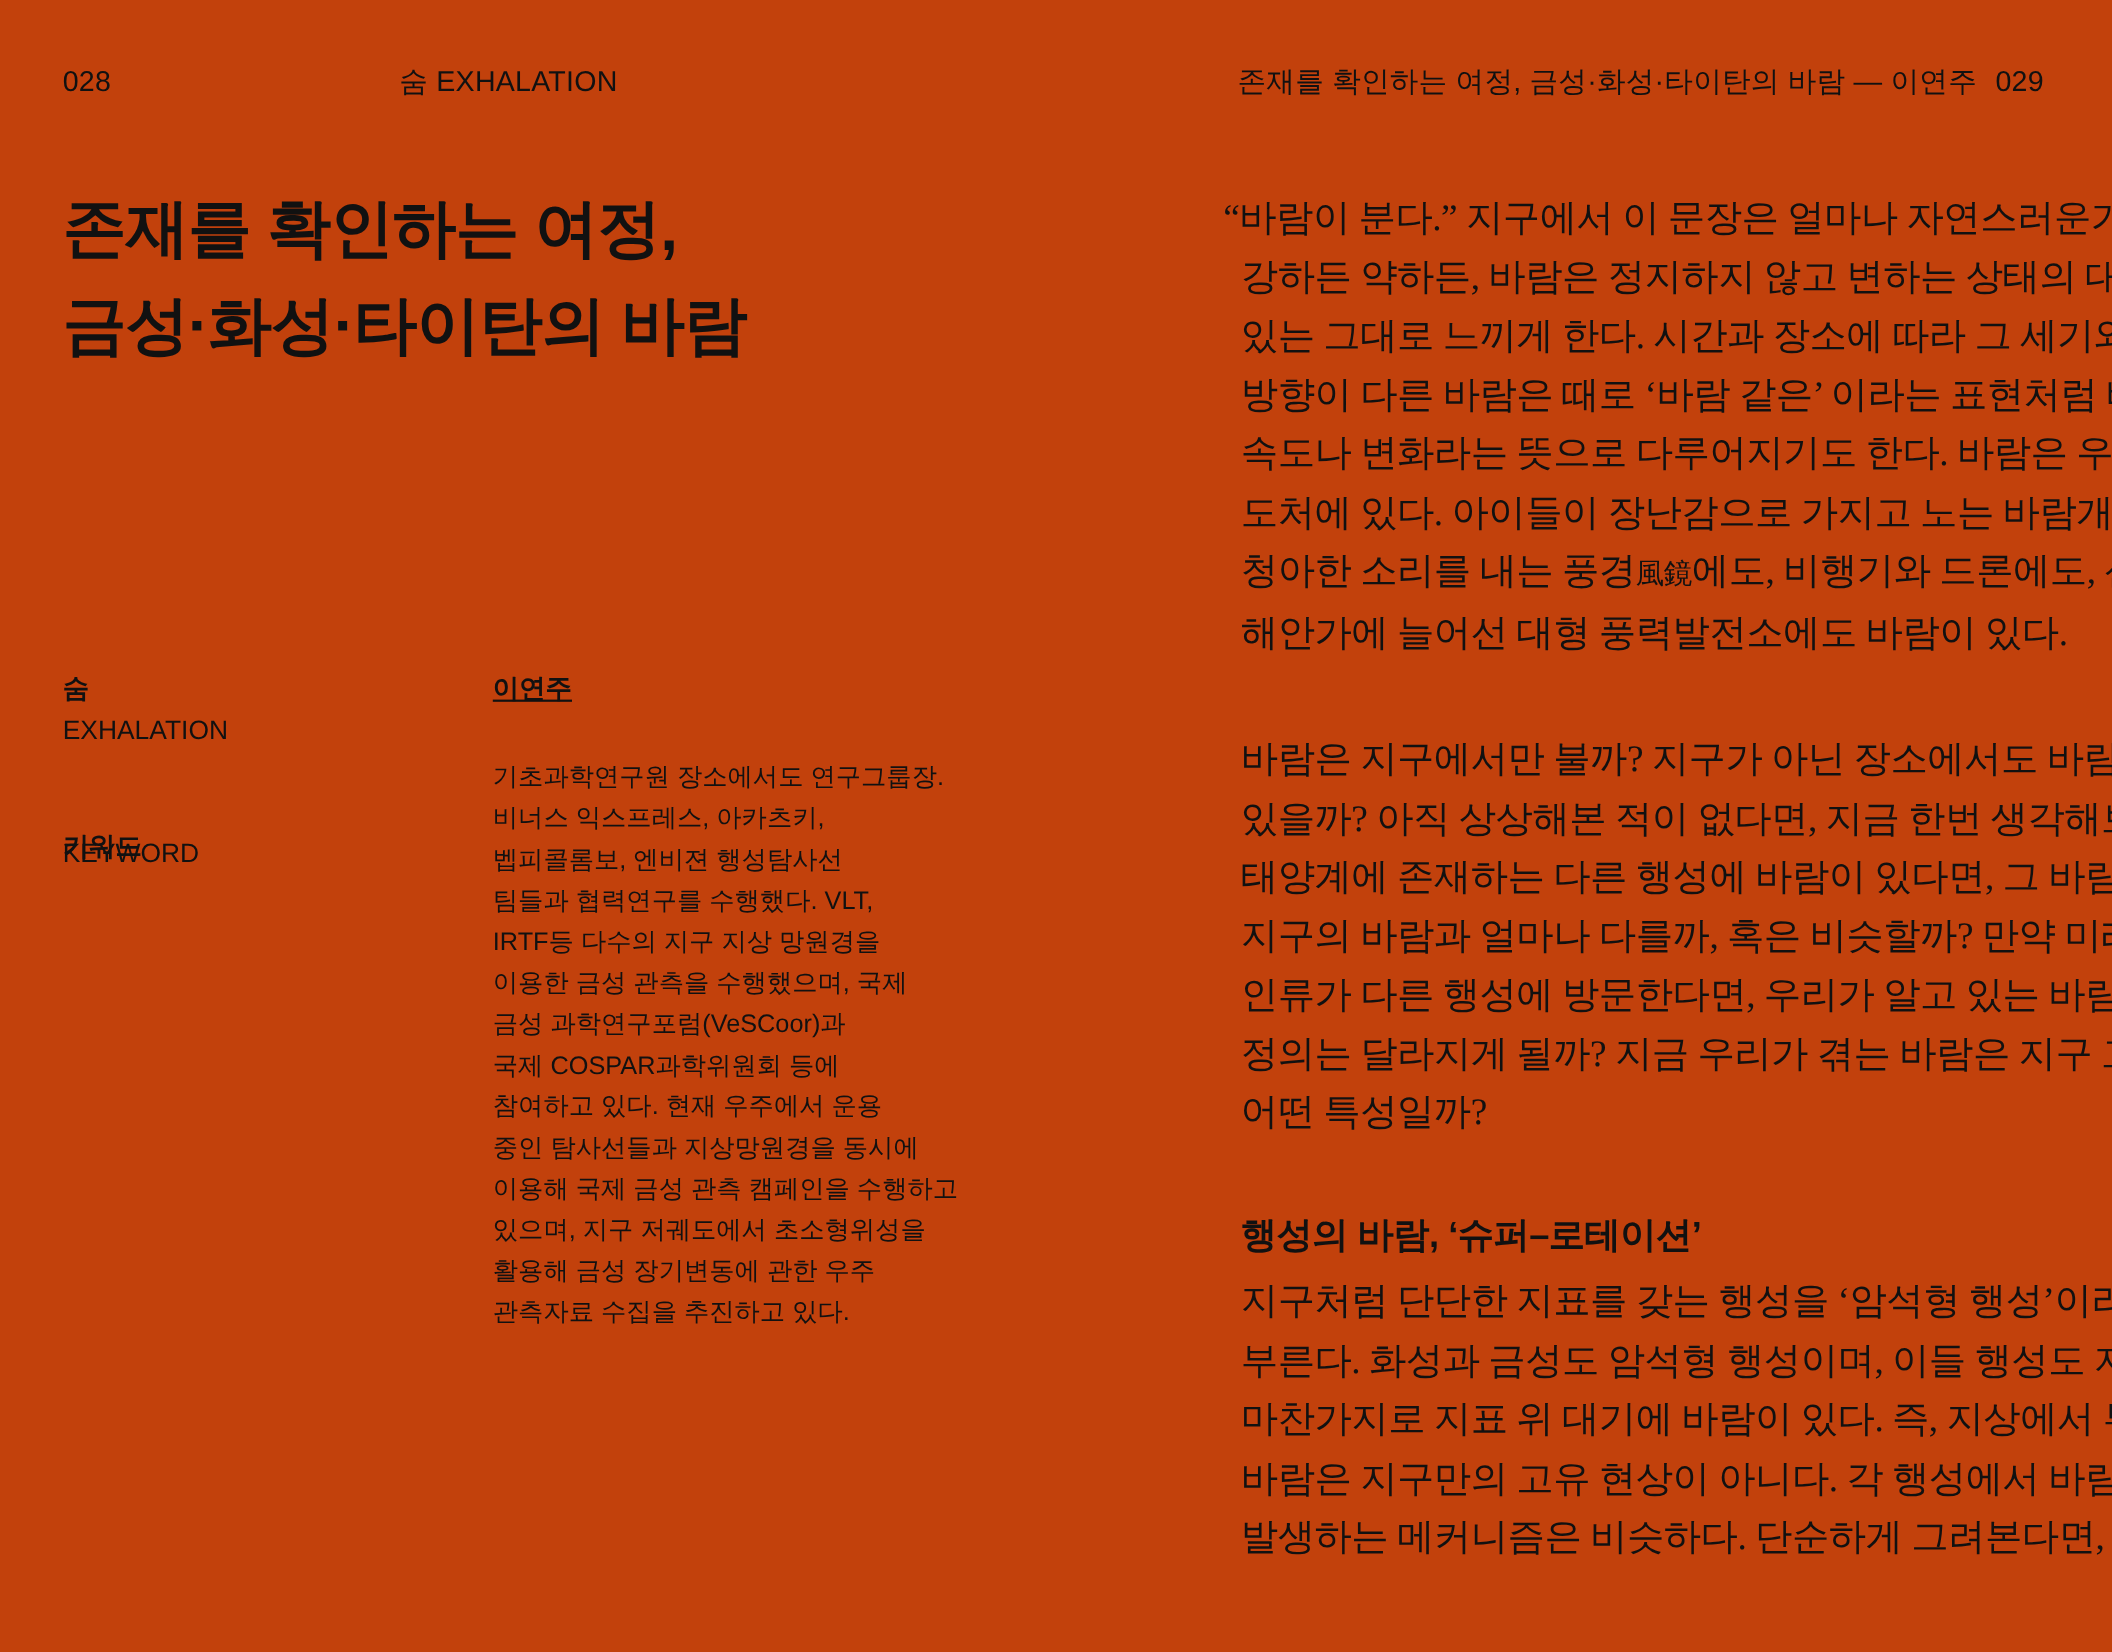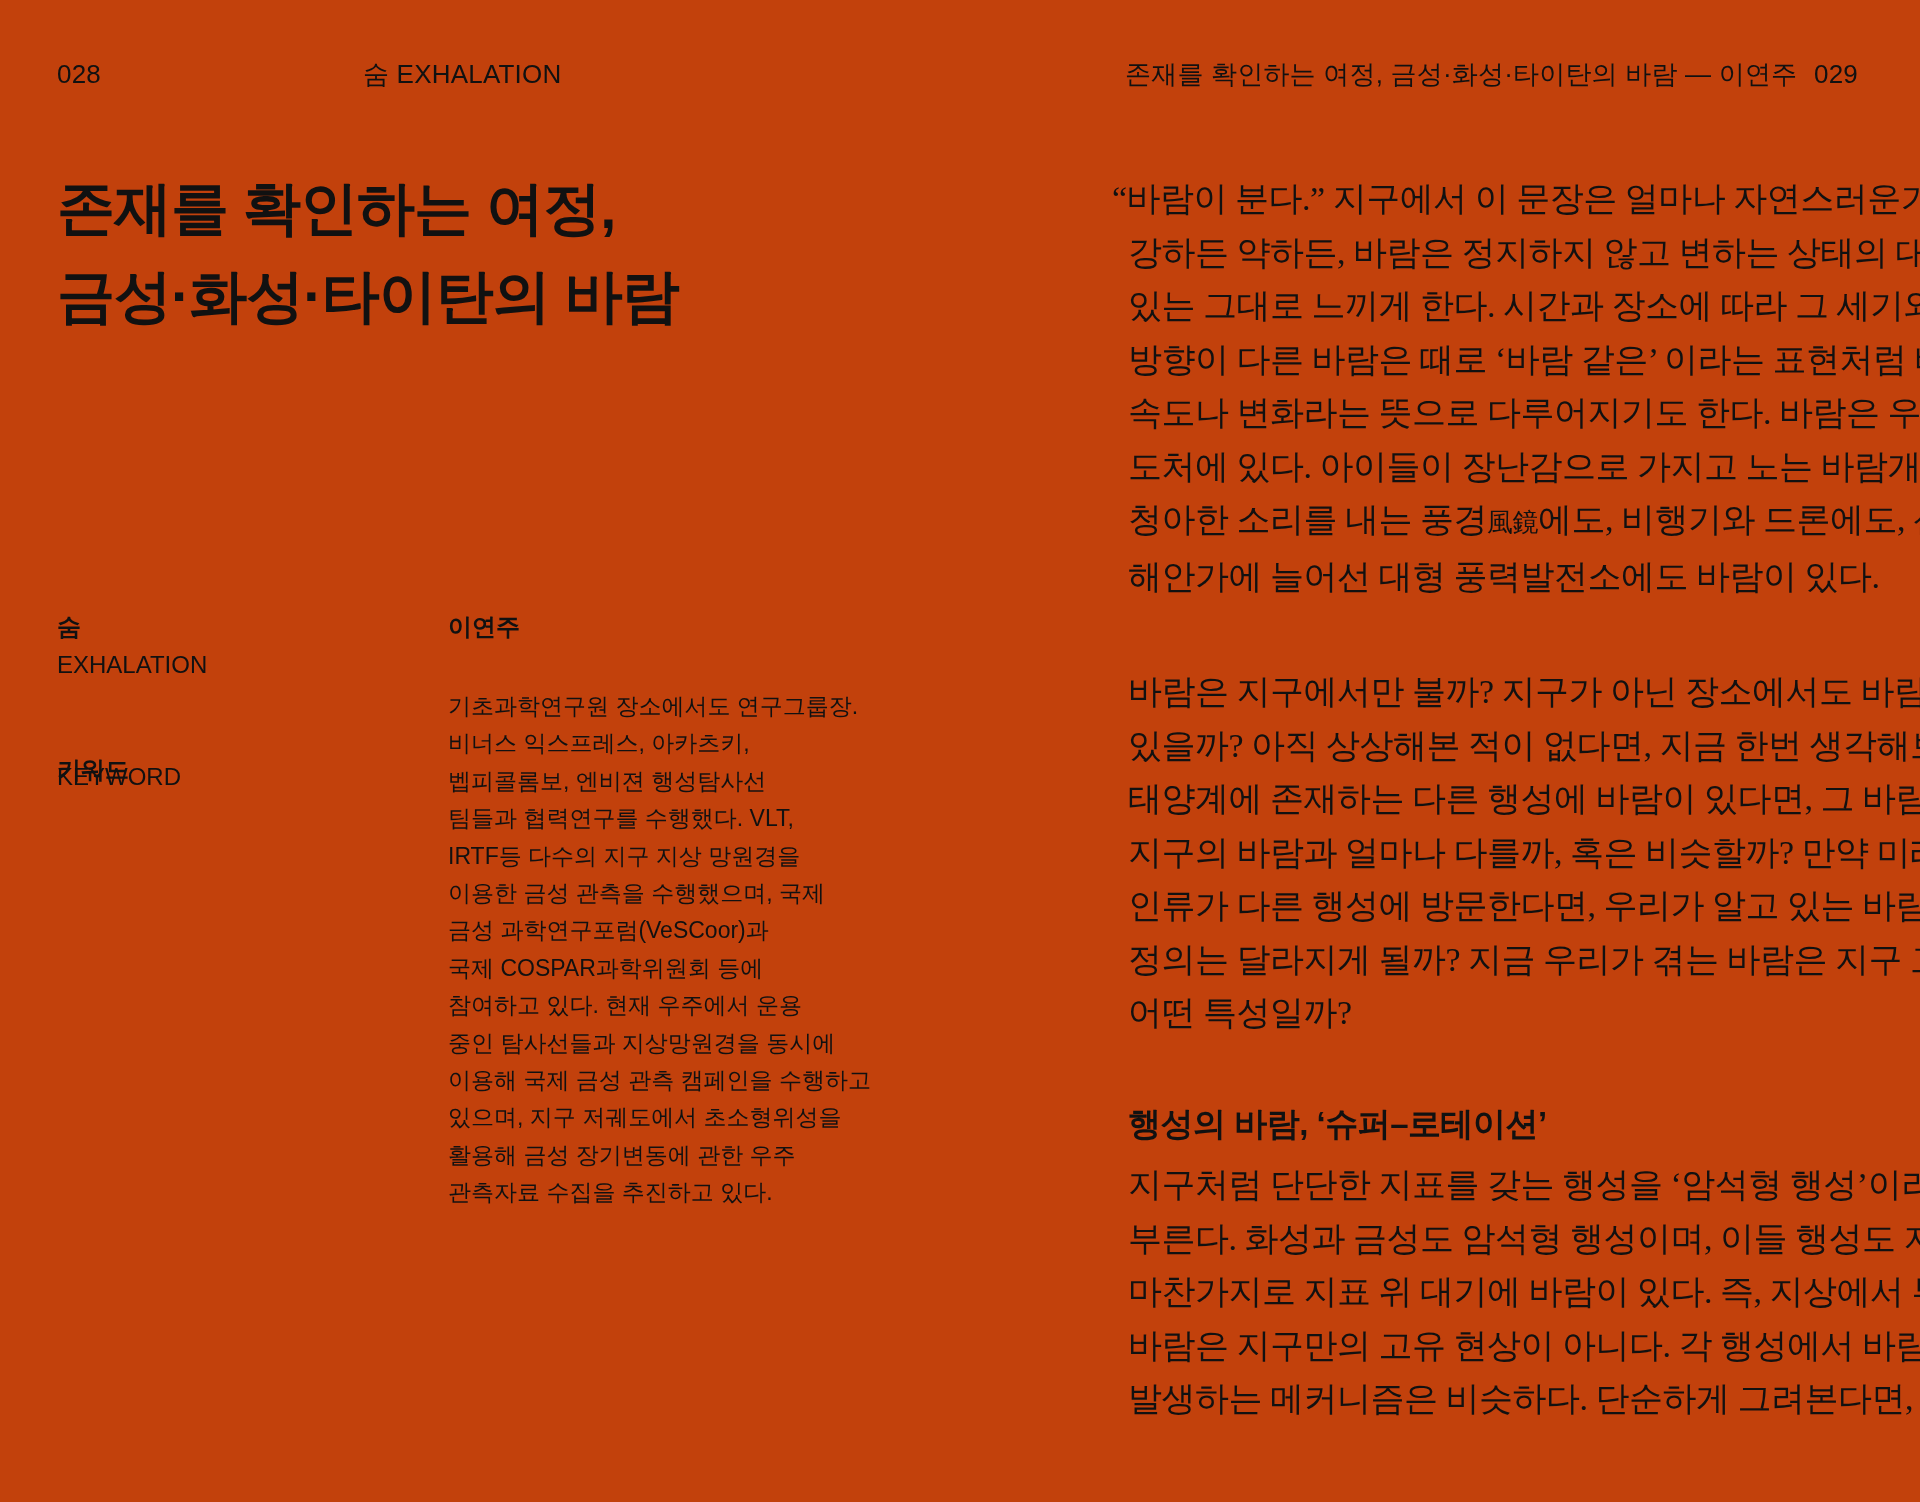--- a/index.html
+++ b/index.html
@@ -43,20 +43,21 @@
   .meta-label1-ko { top:612px; }
   .meta-label1-en { top:650px; }
   .meta-label2-ko { top:757px;font-family:Liberation Mono, monospace; }
   .meta-label2-en { top:762px; }
 
   
   .author-name {
     position:absolute; left:448px; top:612px;
     font-size:24px; line-height:30px; font-weight:700;
     white-space:nowrap;
+    text-decoration:underline;
   }
   .author-bio {
     position:absolute; left:448px; top:688px;
     font-size:23px; line-height:37.4px;
     white-space:nowrap;
   }
   .bio-line { white-space:nowrap; }
 
   
   .body-col {

